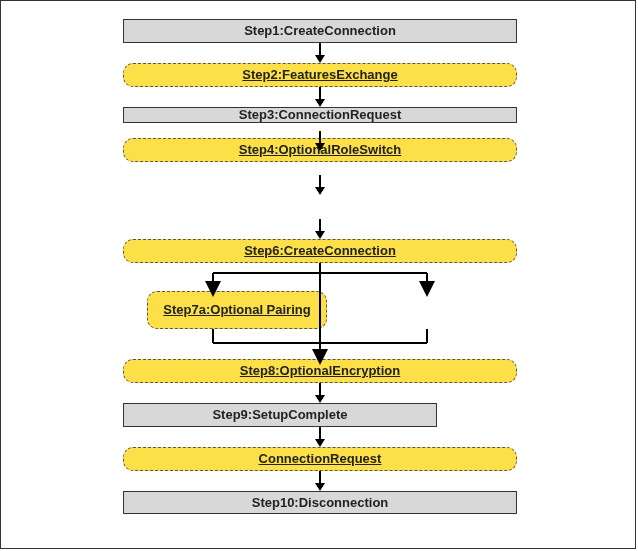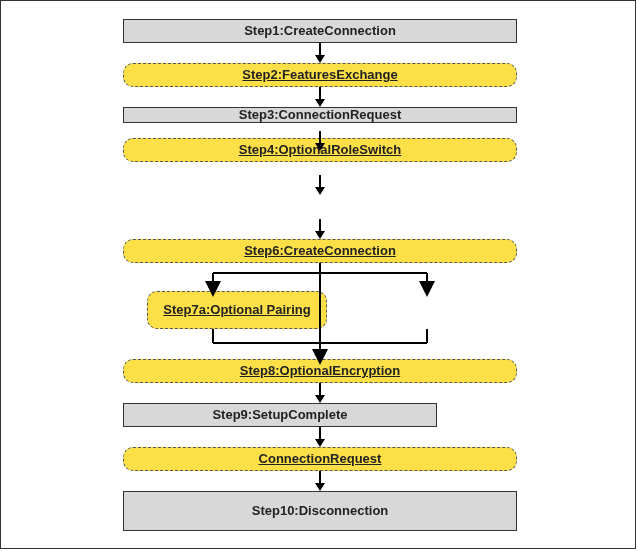--- a/index.html
+++ b/index.html
@@ -83,21 +83,21 @@
 
   <div class="box dashed" style="left:122px; top:290px; width:180px; height:38px;margin-left:24px;">Step7a:Optional Pairing</div>
 
 
   <div class="box dashed" style="left:122px; top:358px; width:394px; height:24px;text-align:right;">Step8:OptionalEncryption</div>
 
   <div class="box solid" style="left:122px; top:402px; width:314px; height:24px;">Step9:SetupComplete</div>
 
   <div class="box dashed" style="left:122px; top:446px; width:394px; height:24px;">ConnectionRequest</div>
 
-  <div class="box solid" style="left:122px; top:490px; width:394px; height:40px;">Step10:Disconnection</div>
+  <div class="box solid" style="left:122px; top:490px; width:394px; height:23px;">Step10:Disconnection</div>
 
   <div class="arrow" style="top:42px; left:319px;">
     <div class="arrow-line" style="height:12px;"></div>
       <div class="arrow-head" style="top:12px;"></div>
   </div>
 
   <div class="arrow" style="top:86px; left:319px;">
     <div class="arrow-line" style="height:12px;"></div>
       <div class="arrow-head" style="top:12px;"></div>
   </div>

